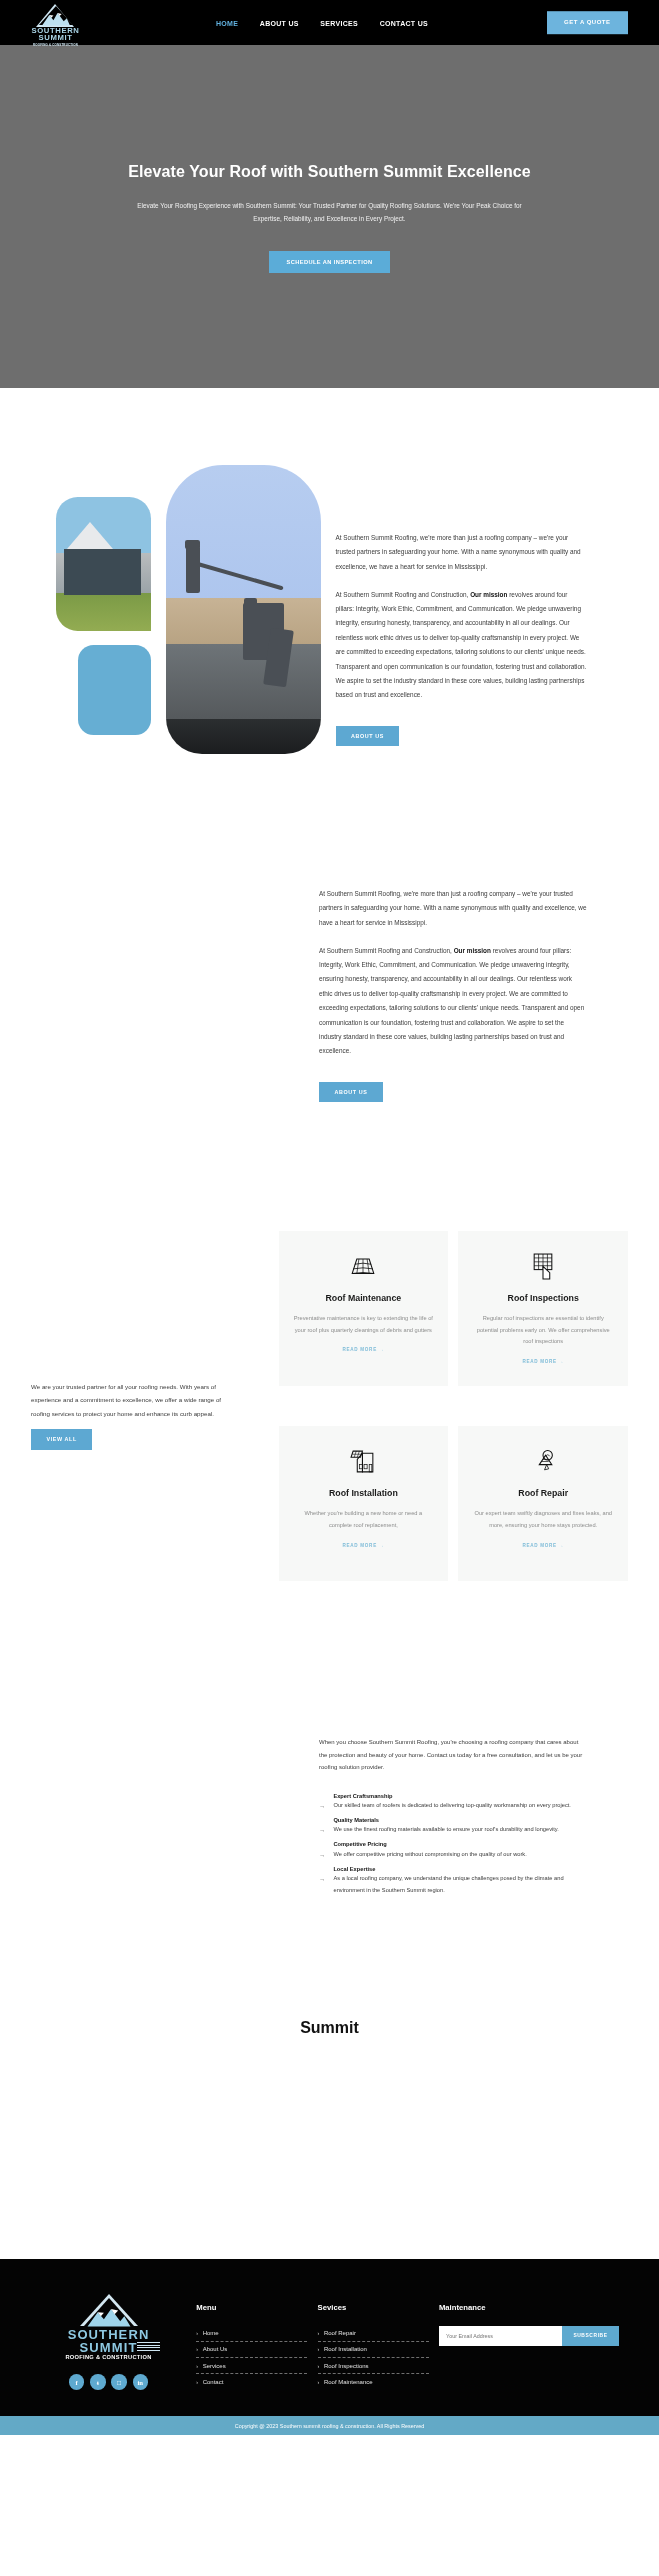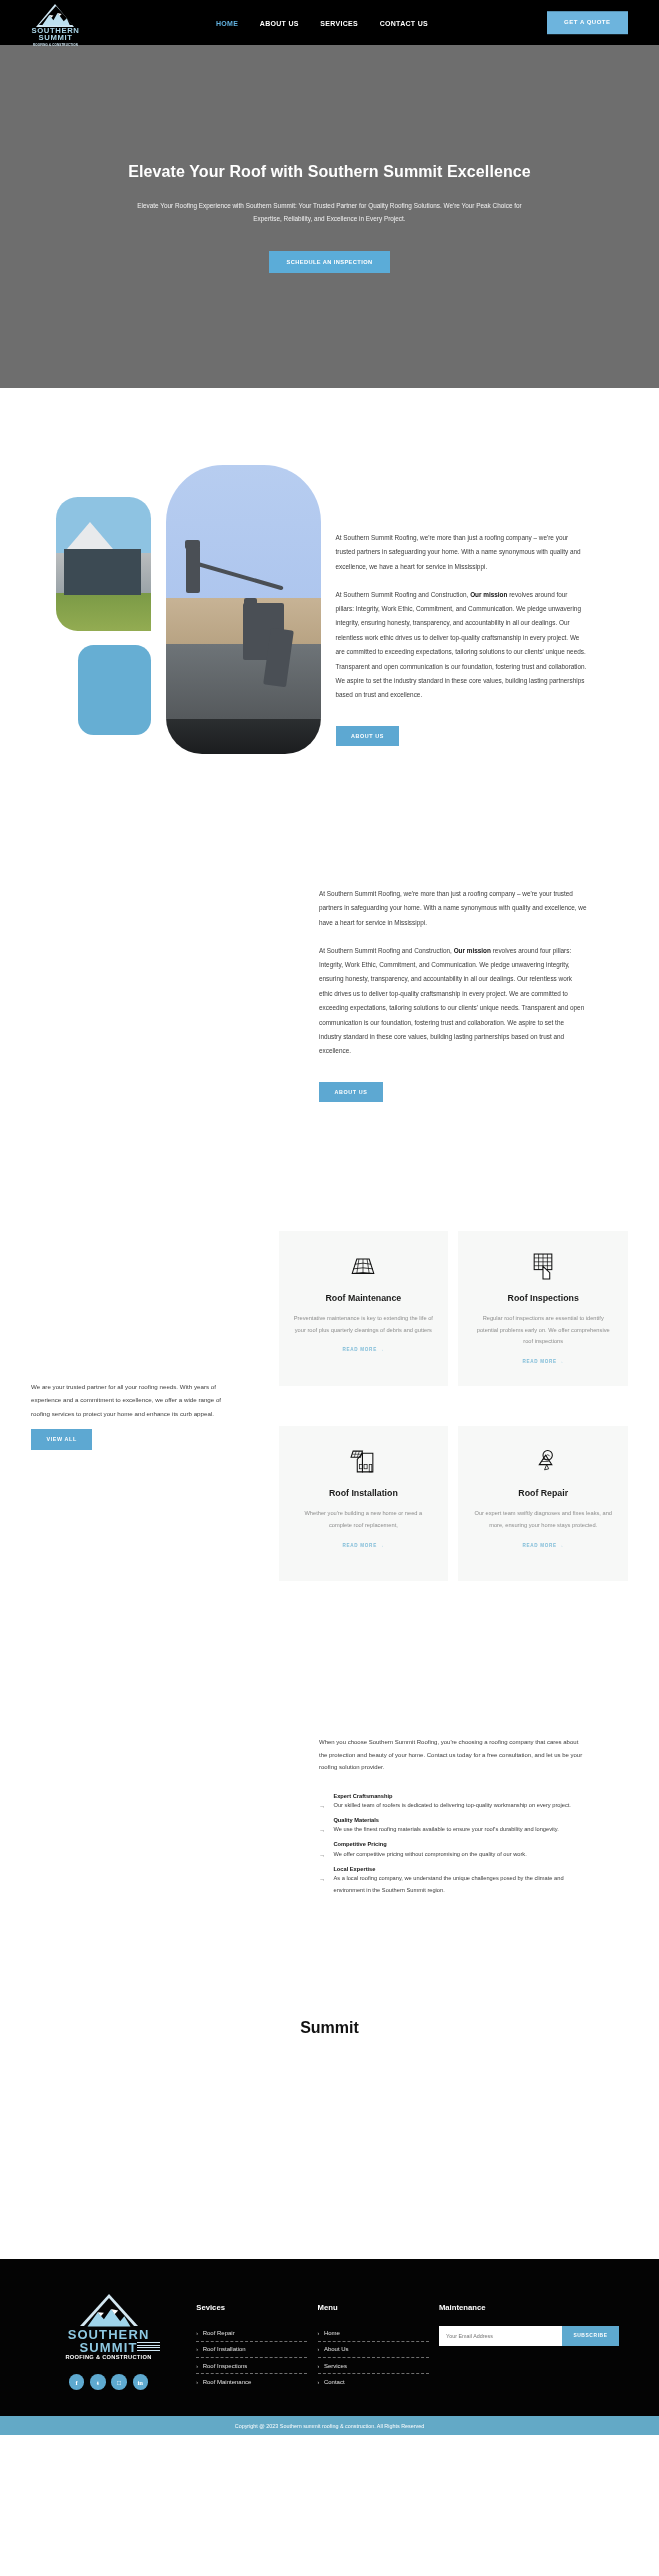--- a/index.html
+++ b/index.html
@@ -505,56 +505,56 @@
     </div>
     <div class="socials">
       <div class="soc">f</div>
       <div class="soc">ŧ</div>
       <div class="soc">□</div>
       <div class="soc">in</div>
     </div>
   </div>
 
   <div class="f-col">
+    <h4>Menu</h4>
+    <div class="f-li">
+      <span class="chev">›</span>
+      <a href="#">Home</a>
+    </div>
+    <div class="f-li">
+      <span class="chev">›</span>
+      <a href="#">About Us</a>
+    </div>
+    <div class="f-li">
+      <span class="chev">›</span>
+      <a href="#">Services</a>
+    </div>
+    <div class="f-li">
+      <span class="chev">›</span>
+      <a href="#">Contact</a>
+    </div>
+  </div>
+
+  <div class="f-col">
     <h4>Sevices</h4>
     <div class="f-li">
       <span class="chev">›</span>
       <a href="#">Roof Repair</a>
     </div>
     <div class="f-li">
       <span class="chev">›</span>
       <a href="#">Roof Installation</a>
     </div>
     <div class="f-li">
       <span class="chev">›</span>
       <a href="#">Roof Inspections</a>
     </div>
     <div class="f-li">
       <span class="chev">›</span>
       <a href="#">Roof Maintenance</a>
-    </div>
-  </div>
-
-  <div class="f-col">
-    <h4>Menu</h4>
-    <div class="f-li">
-      <span class="chev">›</span>
-      <a href="#">Home</a>
-    </div>
-    <div class="f-li">
-      <span class="chev">›</span>
-      <a href="#">About Us</a>
-    </div>
-    <div class="f-li">
-      <span class="chev">›</span>
-      <a href="#">Services</a>
-    </div>
-    <div class="f-li">
-      <span class="chev">›</span>
-      <a href="#">Contact</a>
     </div>
   </div>
 
   <div class="f-col news">
     <h4>Maintenance</h4>
     <div class="news-form">
       <input type="text" placeholder="Your Email Address" style="">
       <button>SUBSCRIBE</button>
     </div>
   </div>

